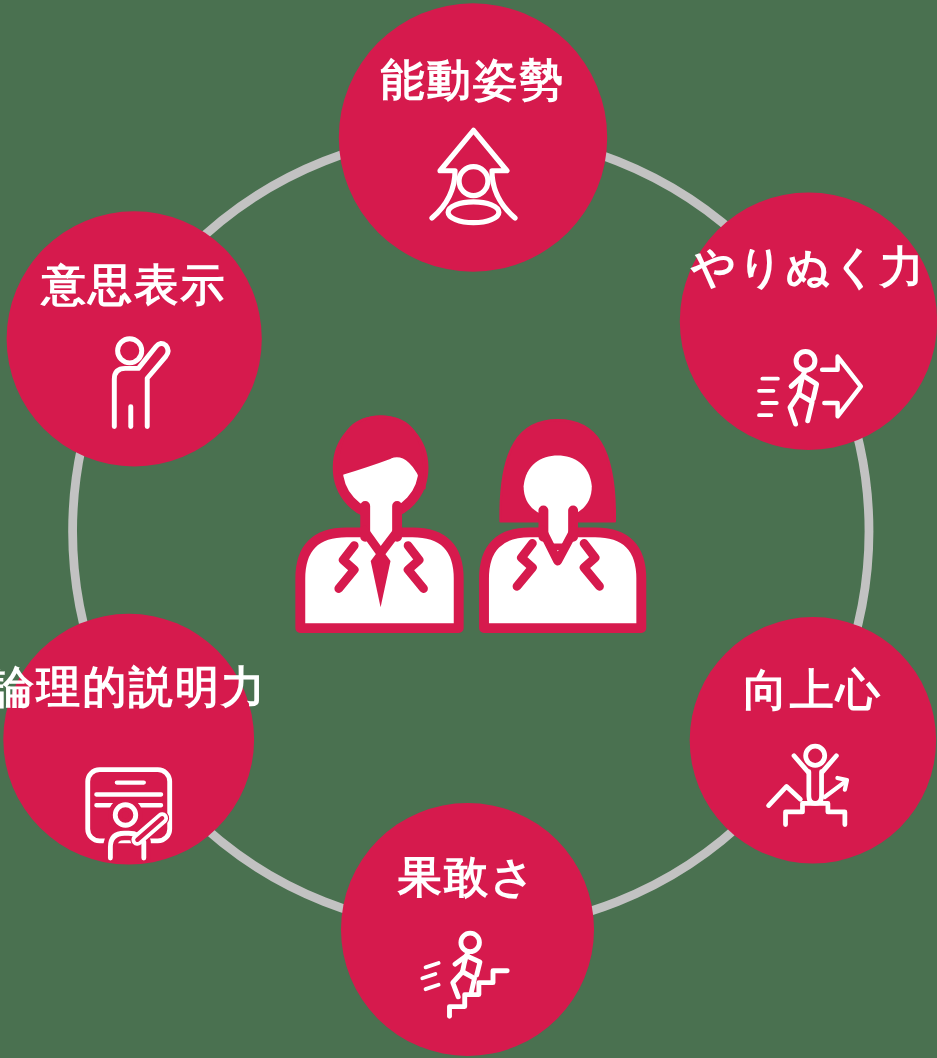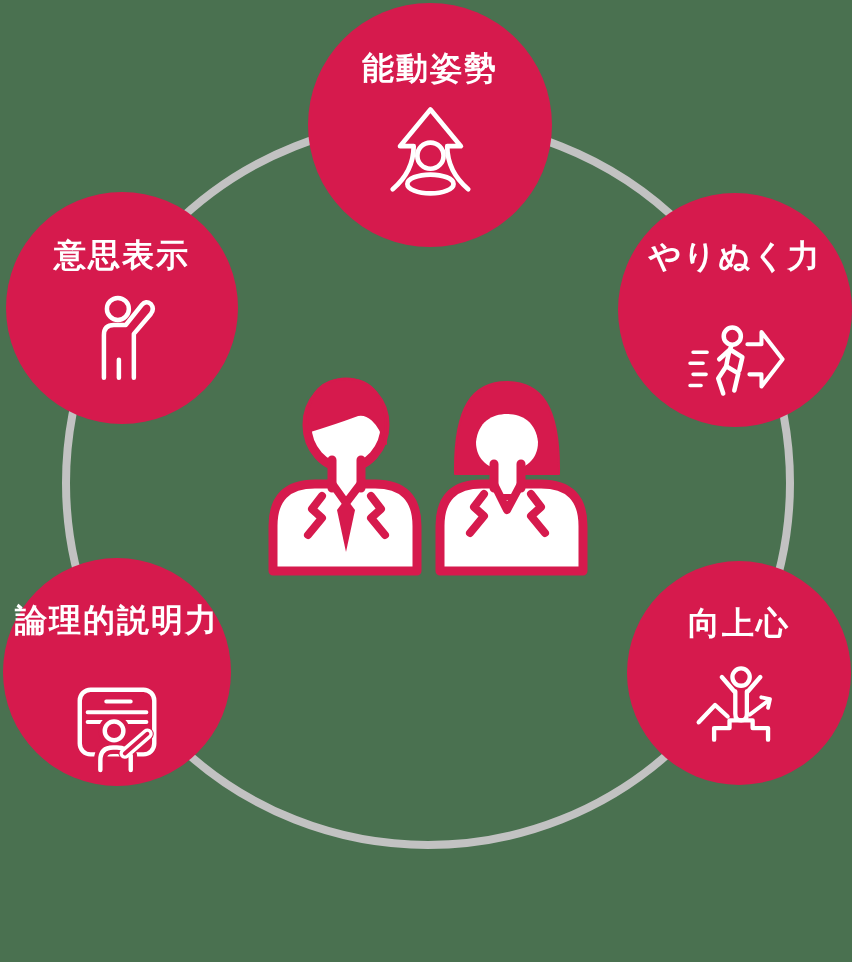--- a/index.html
+++ b/index.html
@@ -24,21 +24,21 @@
     border-radius:50%;
     display:flex;
     flex-direction:column;
     align-items:center;
     box-sizing:border-box;
   }
   .node-label{
     margin-top:19%;
     color:var(--label);
     font-weight:700;
-    font-size:32px;
+    font-size:40px;
     line-height:1.2;
     letter-spacing:2px;
     white-space:nowrap;
     text-align:center;
   }
   .node-icon{
     width:43%;height:43%;
     margin-top:4.5%;
     stroke:var(--icon);
     fill:none;
@@ -58,21 +58,21 @@
 
   <div class="node" style="left:308px;top:3px;width:244px;height:244px;">
     <div class="node-label">能動姿勢</div>
     <svg class="node-icon" viewBox="0 0 100 100" stroke-width="4.5">
       <path d="M14,86 C28,74 34,60 34,45 L21,45 L50,10 L79,45 L66,45 C66,60 72,74 86,86"></path>
       <circle cx="50" cy="54" r="12.5"></circle>
       <ellipse cx="50" cy="81" rx="22" ry="9"></ellipse>
     </svg>
   </div>
 
-  <div class="node" style="left:618px;top:193px;width:234px;height:234px;gap:28px;">
+  <div class="node" style="left:618px;top:175px;width:234px;height:234px;gap:28px;">
     <div class="node-label">やりぬく力</div>
     <svg class="node-icon" viewBox="0 0 100 100" stroke-width="4.5">
       <path d="M62,30 H76 V18 L97,45 L76,72 V60 H64" stroke-width="4"></path>
       <path d="M8,38 H22 M5,49 H18 M8,60 H21 M5,71 H16" stroke-width="3.5"></path>
       <circle cx="47" cy="22" r="8.5"></circle>
       <path d="M46,32 C43,39 42,46 41,52"></path>
       <path d="M45,35 L34,45"></path>
       <path d="M46,36 L57,43 L54,56"></path>
       <path d="M41,52 L33,64 L38,79"></path>
       <path d="M41,52 L53,59 L49,76"></path>
@@ -86,20 +86,33 @@
       <circle cx="52" cy="26" r="9"></circle>
       <path d="M45,41 L32,26"></path>
       <path d="M59,41 L72,26"></path>
       <path d="M46,41 V64 Q46,71 52,71 Q58,71 58,64 V41"></path>
       <path d="M61,65 L81,50" stroke-width="4"></path>
       <path d="M73,47 L82,49 L80,58" stroke-width="4"></path>
       <path d="M24,91 V79 H40 V71 H64 V79 H80 V91"></path>
     </svg>
   </div>
 
+  <div class="node" style="left:310px;top:730px;width:230px;height:230px;">
+    <div class="node-label">果敢さ</div>
+    <svg class="node-icon" viewBox="0 0 100 100" stroke-width="4.5">
+      <path d="M33,93 V84 H47 V73 H60 V62 H73 V51 H86"></path>
+      <path d="M11,48 L23,44 M8,58 L20,54 M11,68 L23,64" stroke-width="3.5"></path>
+      <circle cx="52" cy="25" r="8.5"></circle>
+      <path d="M50,34 C47,40 46,47 45,52"></path>
+      <path d="M49,37 L38,45"></path>
+      <path d="M50,38 L61,43 L58,55"></path>
+      <path d="M45,52 L36,62 L41,75"></path>
+      <path d="M45,52 L56,58 L53,71"></path>
+    </svg>
+  </div>
 
   <div class="node" style="left:3px;top:558px;width:228px;height:228px;gap:25px;">
     <div class="node-label">論理的説明力</div>
     <svg class="node-icon" viewBox="0 0 100 100" stroke-width="4.5">
       <rect x="12" y="15" width="76" height="66" rx="11"></rect>
       <path d="M39,27 H64 M20,38 H80 M20,48 H80" stroke-width="4"></path>
       <g stroke="var(--accent)" stroke-width="13">
         <circle cx="47" cy="57" r="9.5"></circle>
         <path d="M33,97 V87 Q33,74 46,74 H50 Q60,74 64,82 L64,97"></path>
         <path d="M58,80 L81,60"></path>

